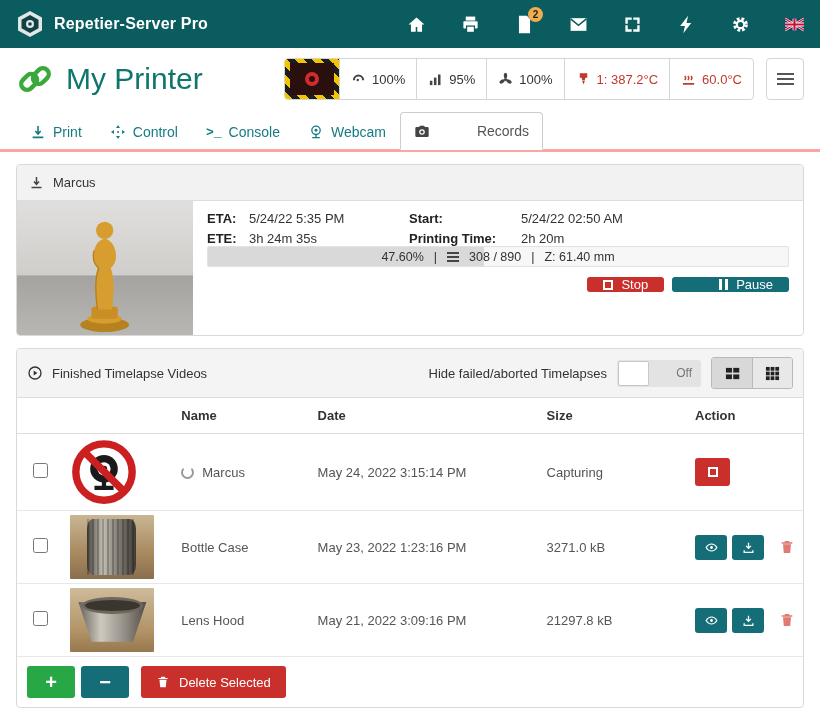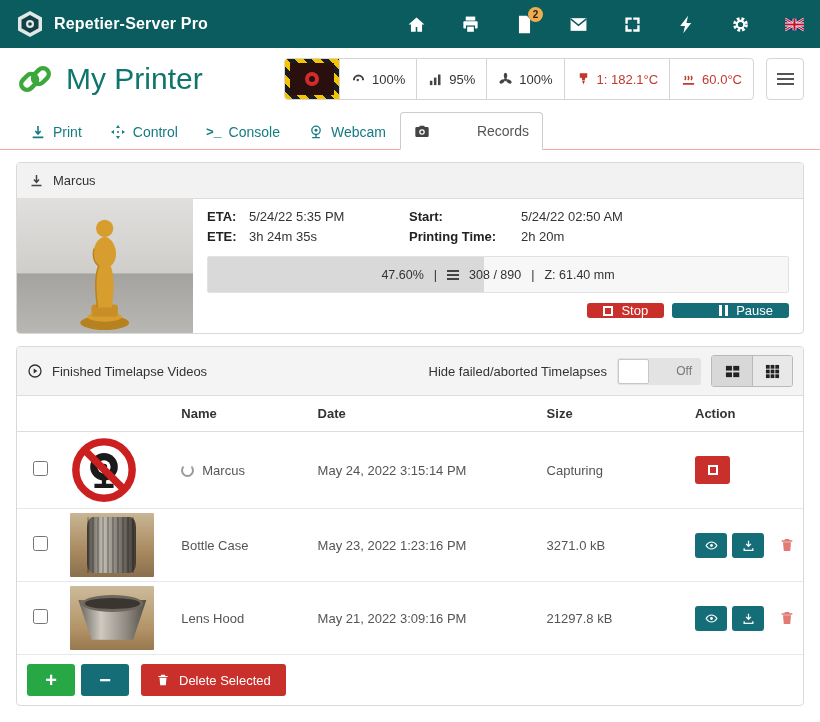--- a/index.html
+++ b/index.html
@@ -42,21 +42,21 @@
   .stat.temp { color: #c0392b; }
   .stat.temp svg { color: #c0392b; }
   .hazard { width: 54px; height: 42px; background: repeating-linear-gradient(45deg,#f5c400 0 6px,#1c1c1c 6px 12px); position: relative; }
   .cam-inner { position: absolute; inset: 5px; background: #2a0f0f; display: flex; align-items: center; justify-content: center; }
   .cam-dot { width: 14px; height: 14px; border: 4px solid #d22b2b; border-radius: 50%; }
   .menu-btn { width: 38px; height: 42px; border: 1px solid #d5d5d5; border-radius: 4px; background: #fff;
     display: flex; align-items: center; justify-content: center; cursor: pointer; }
   .hamburger { width: 17px; height: 12px; background: repeating-linear-gradient(180deg,#555 0 2px,transparent 2px 5px); }
 
   
-  .tabbar { display: flex; align-items: flex-end; padding: 4px 16px 0; border-bottom: 1px solid #fca5a5; }
+  .tabbar { display: flex; align-items: flex-end; padding: 4px 16px 0; border-bottom: 3px solid #fca5a5; }
   .tab { display: flex; align-items: center; gap: 7px; padding: 10px 13px; font-size: 14px;
     color: #157b83; cursor: pointer; border: 1px solid transparent; border-bottom: none;
     border-radius: 4px 4px 0 0; margin-bottom: -1px; }
   .tab svg { width: 16px; height: 16px; }
   .tab .console-glyph { font-family: "Liberation Mono", monospace; font-weight: 700; font-size: 13px; }
   .tab.active { background: #fff; border-color: #ccc; color: #555; border-bottom: 1px solid #fff; gap: 47px; }
   .tab.active svg { color: #444; }
 
   
   .panel { margin: 12px 16px 0; border: 1px solid #d9d9d9; border-radius: 4px; overflow: hidden; background: #fff; }
@@ -66,21 +66,21 @@
 
   
   .print-body { display: flex; height: 134px; }
   .print-thumb { flex: 0 0 176px; background: linear-gradient(180deg,#e0dfdd 0%, #cfcecb 55%, #a5a3a0 56%, #b9b7b4 100%);
     display: flex; align-items: flex-end; justify-content: center; }
   .print-thumb svg { height: 122px; }
   .print-details { flex: 1; padding: 10px 14px 8px; display: flex; flex-direction: column; }
   .detail-grid { display: grid; grid-template-columns: 42px 160px 112px 1fr; row-gap: 5px; font-size: 13px; }
   .detail-grid .lbl { font-weight: 700; color: #222; }
   .detail-grid .val { color: #333; }
-  .progress { margin-top: 12px; height: 37px; background: #f7f7f7; border: 1px solid #e2e2e2;
+  .progress { margin-top: 0; height: 21px; background: #f7f7f7; border: 1px solid #e2e2e2;
     border-radius: 2px; position: relative; overflow: hidden; }
   .progress-fill { position: absolute; left: 0; top: 0; bottom: 0; background: #d9d9d9; }
   .progress-text { position: absolute; inset: 0; display: flex; align-items: center; justify-content: center;
     gap: 10px; font-size: 12.5px; color: #333; }
   .layers-icon { width: 12px; height: 10px; background: repeating-linear-gradient(180deg,#444 0 2px,transparent 2px 4px); }
   .print-actions { margin-top: 10px; display: flex; justify-content: flex-end; gap: 8px; }
   .btn { border: none; border-radius: 3px; font-size: 13px; color: #fff; display: inline-flex;
     align-items: center; gap: 8px; height: 15px; padding: 0 16px; cursor: pointer; font-family: inherit; }
   .btn-red { background: #c9302c; }
   .btn-teal { background: #156d77; padding-left: 47px; }
@@ -252,21 +252,21 @@
           <ellipse cx="12" cy="5.5" rx="2.8" ry="4.4" transform="rotate(120 12 12)"></ellipse>
           <ellipse cx="12" cy="5.5" rx="2.8" ry="4.4" transform="rotate(240 12 12)"></ellipse>
         </svg>
         <span>100%</span>
       </div>
       <div class="stat temp">
         <svg viewBox="0 0 24 24" fill="currentColor">
             <path d="M6 2h12v7h-3l-1 4h-4l-1-4H6z"></path>
             <path d="M9.8 14h4.4L12 20z"></path>
           </svg>
-        <span>1: 182.1°C</span>
+        <span>1: 387.2°C</span>
       </div>
       <div class="stat temp">
         <svg viewBox="0 0 24 24" fill="none" stroke="currentColor" stroke-width="2.2">
             <path d="M6 13c2-2.2 2-4.3 0-6.5 M11 13c2-2.2 2-4.3 0-6.5 M16 13c2-2.2 2-4.3 0-6.5"></path>
             <path d="M3 19h18" stroke-width="2.6"></path>
           </svg>
         <span>60.0°C</span>
       </div>
     </div>
     <button class="menu-btn">

